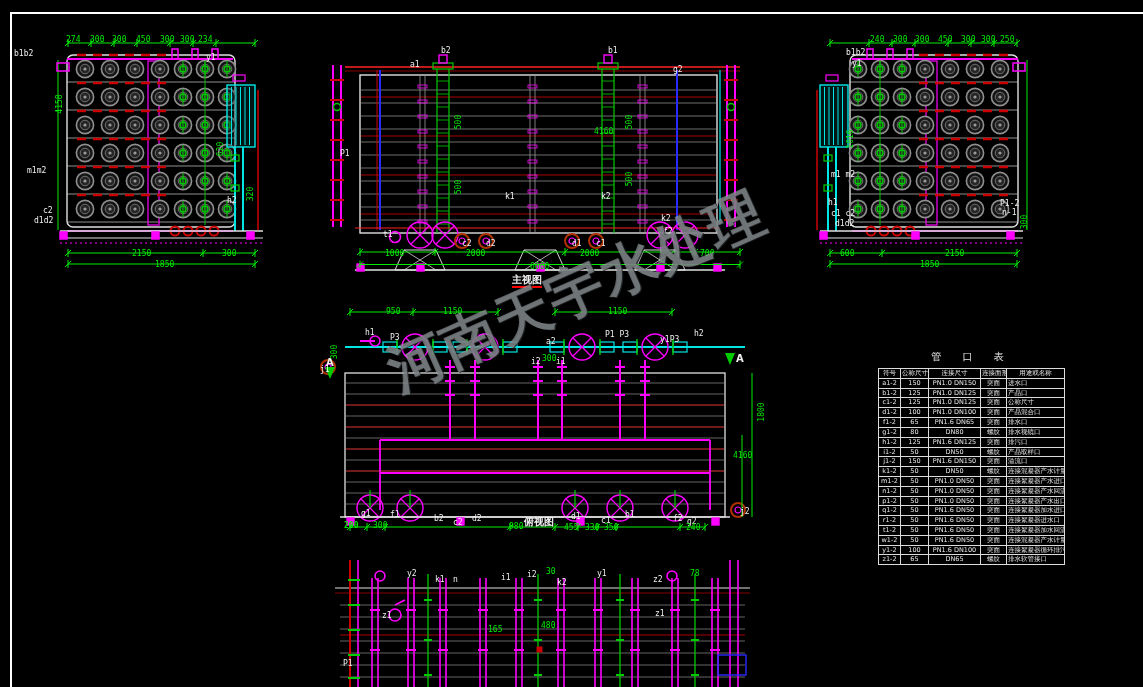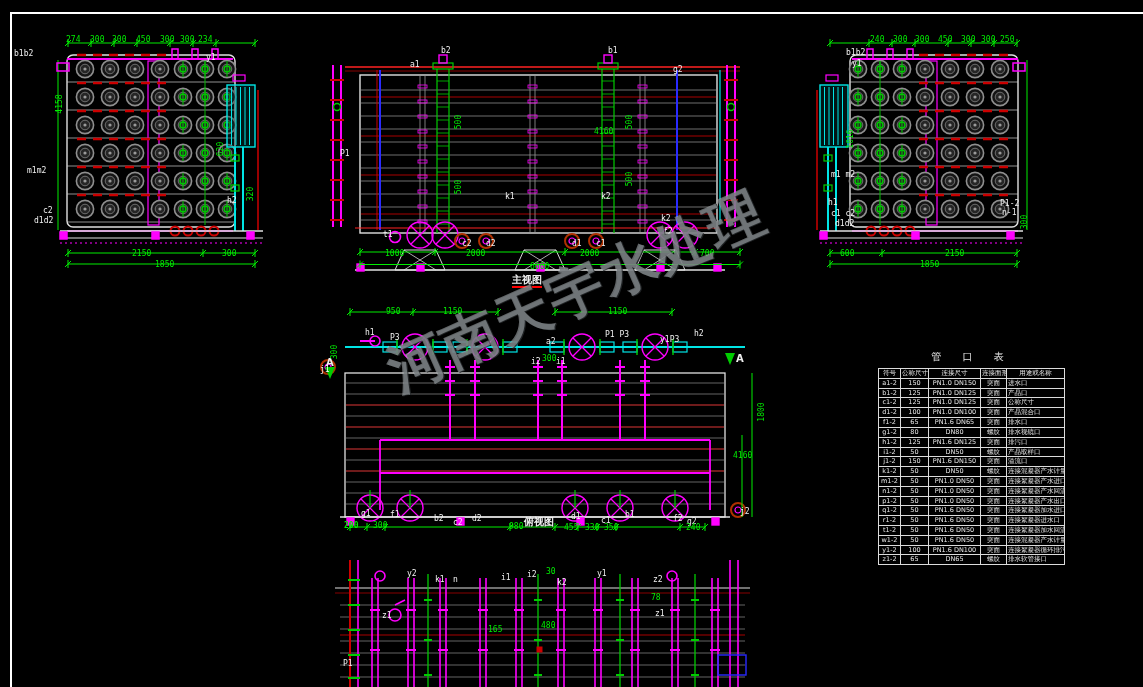--- a/index.html
+++ b/index.html
@@ -932,17 +932,17 @@
       <span class="cad-label lw" style="left: 453px; top: 576px;">n</span>
       <span class="cad-label lw" style="left: 501px; top: 574px;">i1</span>
       <span class="cad-label lw" style="left: 527px; top: 571px;">i2</span>
       <span class="cad-label lw" style="left: 557px; top: 579px;">k2</span>
       <span class="cad-label lw" style="left: 597px; top: 570px;">y1</span>
       <span class="cad-label lw" style="left: 653px; top: 576px;">z2</span>
       <span class="cad-label lw" style="left: 382px; top: 612px;">z1</span>
       <span class="cad-label lw" style="left: 655px; top: 610px;">z1</span>
       <span class="cad-label lw" style="left: 343px; top: 660px;">P1</span>
       <span class="cad-label lg" style="left: 546px; top: 568px;">30</span>
-      <span class="cad-label lg" style="left: 651px; top: 570px; margin-top: 24px;">78</span>
+      <span class="cad-label lg" style="left: 690px; top: 570px;">78</span>
       <span class="cad-label lg" style="left: 488px; top: 626px;">165</span>
       <span class="cad-label lg" style="left: 541px; top: 622px;">480</span>
     </div>
 </div>
 
 </body></html>

